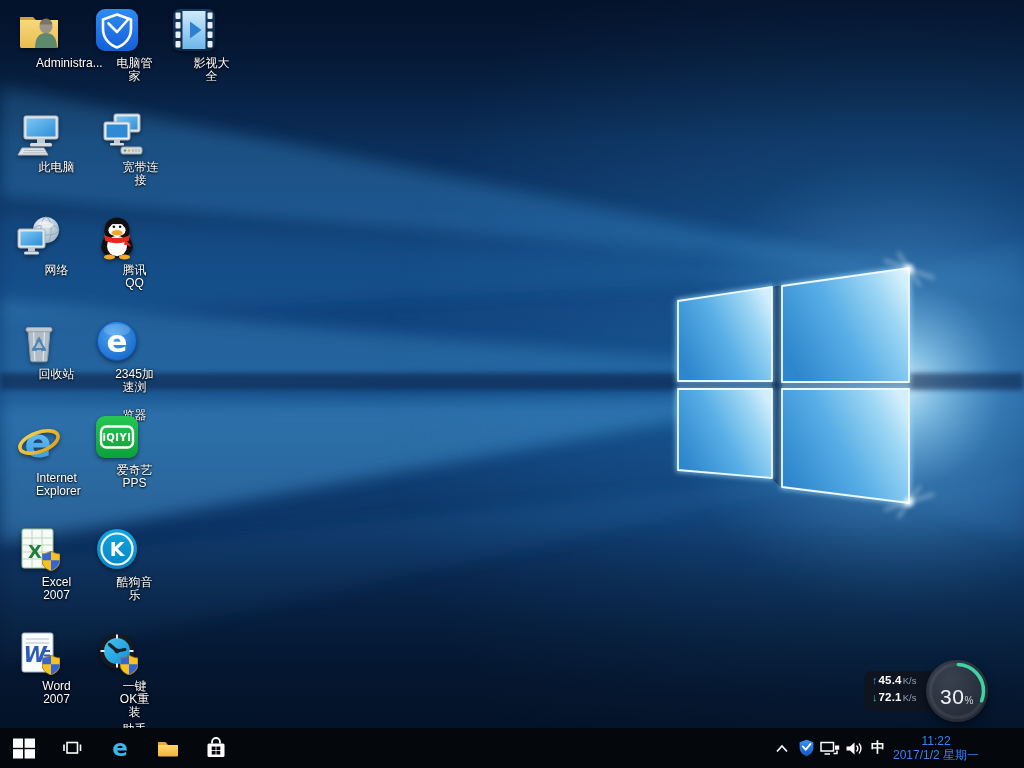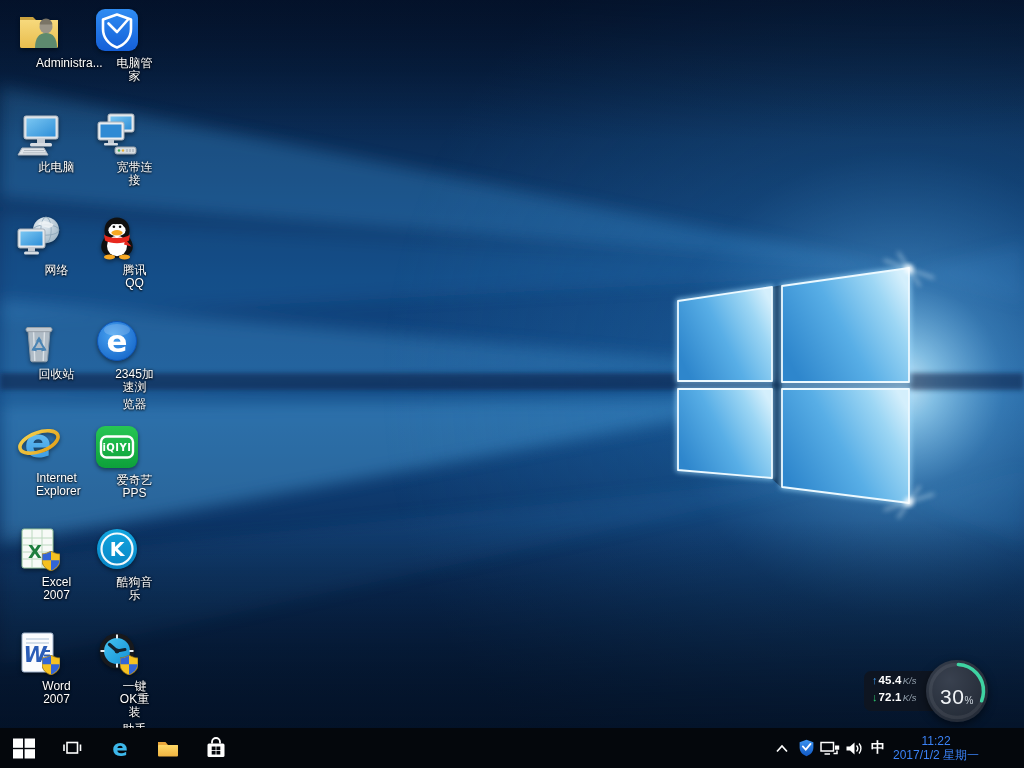--- a/index.html
+++ b/index.html
@@ -21,21 +21,21 @@
   .ime{font-size:14px;font-weight:bold;}
   .clock{width:92px;text-align:center;color:#3b82f6;font-size:12px;line-height:13.5px;padding-top:1px;}
   
   #speed-widget{position:absolute;left:864px;top:660px;width:126px;height:64px;z-index:5;}
   .pill{position:absolute;left:0;top:11px;width:78px;height:40px;background:rgba(15,22,33,.92);
     border-radius:7px;box-sizing:border-box;padding:3px 0 0 8px;}
   .srow{display:flex;align-items:baseline;height:17px;font-size:11.5px;color:#fff;}
   .arr{font-weight:bold;margin-right:1px;font-size:11px;}
   .arr.up{color:#3e9af0;} .arr.dn{color:#2fc96e;}
   .num{font-weight:bold;letter-spacing:.2px;}
-  .unit{color:#93a0ad;font-size:9.5px;margin-left:1px;font-style:italic;}
+  .unit{color:#93a0ad;font-size:9.5px;margin-left:1px;}
   .ball{position:absolute;left:62px;top:0;width:62px;height:62px;border-radius:50%;
     background:radial-gradient(circle at 38% 32%,#39414f,#252c38 72%);
     box-shadow:0 3px 9px rgba(0,0,0,.5);display:flex;align-items:center;justify-content:center;}
   .ball svg{position:absolute;left:0;top:0;}
   .pct{position:relative;color:#f2f5f8;font-size:21px;letter-spacing:.5px;margin-top:12px;}
   .pctsym{font-size:10px;color:#cdd5dc;}
 </style>
 </head>
 <body>
 
@@ -196,34 +196,52 @@
 
   <div class="dicon" style="left:79px;top:6px">
     <svg class="art" width="48" height="48" viewBox="0 0 48 48">
       <rect x="3" y="3" width="42" height="42" rx="9" fill="url(#blueApp)"></rect>
       <path d="M24 8.5 L38 13.5 V23 C38 31.5 32.5 38.5 24 41.5 C15.5 38.5 10 31.5 10 23 V13.5 Z" fill="none" stroke="#fff" stroke-width="2.6" stroke-linejoin="round"></path>
       <path d="M15.5 17.5 L24 26 L35 13.5" fill="none" stroke="#fff" stroke-width="2.6" stroke-linecap="round" stroke-linejoin="round"></path>
     </svg>
     <div class="dlabel">电脑管家</div>
   </div>
 
+  <div class="dicon" style="left:156px;top:6px">
+    <svg class="art" width="48" height="48" viewBox="0 0 48 48">
+      <rect x="3" y="3" width="42" height="42" rx="7" fill="url(#film)"></rect>
+      <rect x="12.5" y="5" width="23" height="38" fill="url(#filmScr)"></rect>
+      <g fill="#e8eef4">
+        <rect x="5.5" y="6.5" width="5" height="6.5" rx="1"></rect>
+          <rect x="5.5" y="16" width="5" height="6.5" rx="1"></rect>
+        <rect x="5.5" y="25.5" width="5" height="6.5" rx="1"></rect>
+          <rect x="5.5" y="35" width="5" height="6.5" rx="1"></rect>
+        <rect x="37.5" y="6.5" width="5" height="6.5" rx="1"></rect>
+          <rect x="37.5" y="16" width="5" height="6.5" rx="1"></rect>
+        <rect x="37.5" y="25.5" width="5" height="6.5" rx="1"></rect>
+          <rect x="37.5" y="35" width="5" height="6.5" rx="1"></rect>
+      </g>
+      <path d="M20 15.5 L31.5 24 L20 32.5 Z" fill="#2e7fd0"></path>
+    </svg>
+    <div class="dlabel">影视大全</div>
+  </div>
 
   <div class="dicon" style="left:1px;top:110px">
     <svg class="art" width="48" height="48" viewBox="0 0 48 48">
       <rect x="9" y="6" width="34" height="23" rx="2" fill="#dde3e9" stroke="#b7bfc7"></rect>
       <rect x="11.5" y="8.5" width="29" height="18" fill="url(#scr)"></rect>
       <rect x="22" y="29" width="8" height="4" fill="#c3cad2"></rect>
       <rect x="15" y="33" width="22" height="3.5" rx="1.5" fill="#d6dce2"></rect>
       <path d="M7 38 L29 38 L33 45 L3 45 Z" fill="#dfe4e9" stroke="#aeb6bf"></path>
       <path d="M9 40.5 H29 M8 42.8 H31" stroke="#b4bcc4" stroke-width="1"></path>
     </svg>
     <div class="dlabel">此电脑</div>
   </div>
 
-  <div class="dicon" style="left:79px;top:110px">
+  <div class="dicon" style="left:85px;top:110px">
     <svg class="art" width="48" height="48" viewBox="0 0 48 48">
       <rect x="15" y="4" width="26" height="18" rx="2" fill="#e3e8ed" stroke="#aab3bc"></rect>
       <rect x="17.5" y="6.5" width="21" height="13" fill="url(#scr)"></rect>
       <rect x="5" y="12" width="26" height="18" rx="2" fill="#e9edf1" stroke="#aab3bc"></rect>
       <rect x="7.5" y="14.5" width="21" height="13" fill="#2f8ad4"></rect>
       <rect x="15" y="30" width="6" height="3" fill="#c3cad2"></rect>
       <rect x="11" y="33" width="14" height="2.5" rx="1" fill="#d6dce2"></rect>
       <rect x="22" y="37" width="21" height="7" rx="2" fill="#d7dde2" stroke="#9aa3ac"></rect>
       <circle cx="26" cy="40.5" r="1.2" fill="#3fae58"></circle>
         <circle cx="30" cy="40.5" r="1.2" fill="#e8b13a"></circle>
@@ -278,33 +296,33 @@
     <div class="dlabel">腾讯QQ</div>
   </div>
 
   <div class="dicon" style="left:79px;top:317px">
     <svg class="art" width="48" height="48" viewBox="0 0 48 48">
       <circle cx="24" cy="24" r="19.5" fill="url(#ball2345)" stroke="#0f57b8"></circle>
       <ellipse cx="24" cy="13" rx="13" ry="6" fill="#ffffff" opacity=".18"></ellipse>
       <text x="24" y="34.5" font-size="31" font-weight="bold" fill="#fff" text-anchor="middle" font-family="'DejaVu Sans',sans-serif">e</text>
     </svg>
     <div class="dlabel">2345加速浏</div>
-    <div class="dlabel" style="margin-top:4px">览器</div>
+    <div class="dlabel" style="margin-top:15px">览器</div>
   </div>
 
   <div class="dicon" style="left:1px;top:421px">
     <svg class="art" width="48" height="48" viewBox="0 0 48 48">
       <text x="23" y="36" font-size="40" font-weight="bold" fill="url(#ieE)" text-anchor="middle" font-family="'DejaVu Sans',sans-serif">e</text>
       <ellipse cx="24" cy="21" rx="20" ry="9.5" fill="none" stroke="url(#gold)" stroke-width="3.6" transform="rotate(-20 24 21)" opacity=".95"></ellipse>
     </svg>
     <div class="dlabel">Internet</div>
     <div class="dlabel" style="margin-top:0">Explorer</div>
   </div>
 
-  <div class="dicon" style="left:79px;top:423px">
+  <div class="dicon" style="left:79px;top:413px">
     <svg class="art" width="48" height="48" viewBox="0 0 48 48">
       <rect x="3" y="3" width="42" height="42" rx="9" fill="url(#greenApp)"></rect>
       <rect x="8" y="13.5" width="32" height="21" rx="5.5" fill="none" stroke="#fff" stroke-width="2.4"></rect>
       <text x="24" y="28" font-size="10" font-weight="bold" fill="#fff" text-anchor="middle" letter-spacing="0.5" font-family="'DejaVu Sans',sans-serif">iQIYI</text>
     </svg>
     <div class="dlabel">爱奇艺PPS</div>
   </div>
 
   <div class="dicon" style="left:1px;top:525px">
     <svg class="art" width="48" height="48" viewBox="0 0 48 48">

